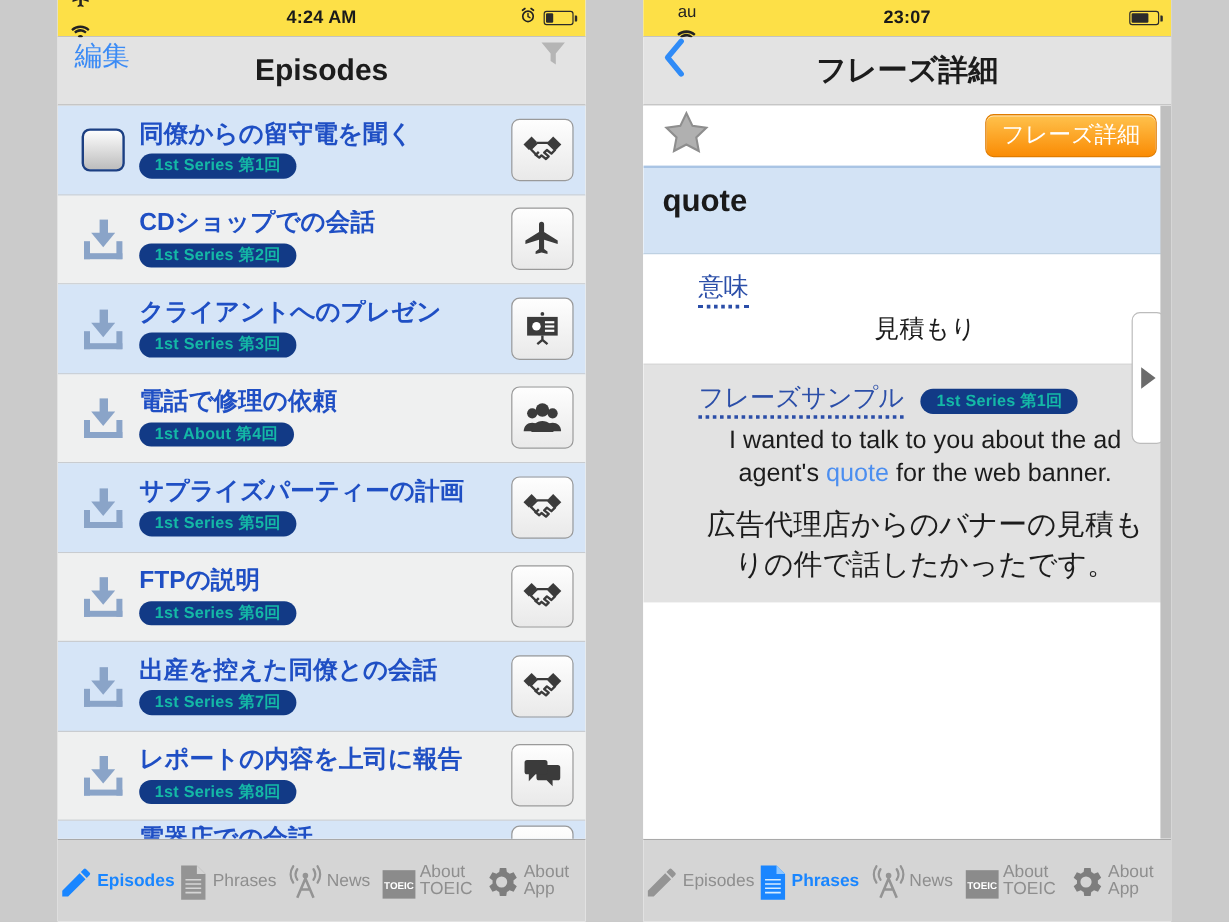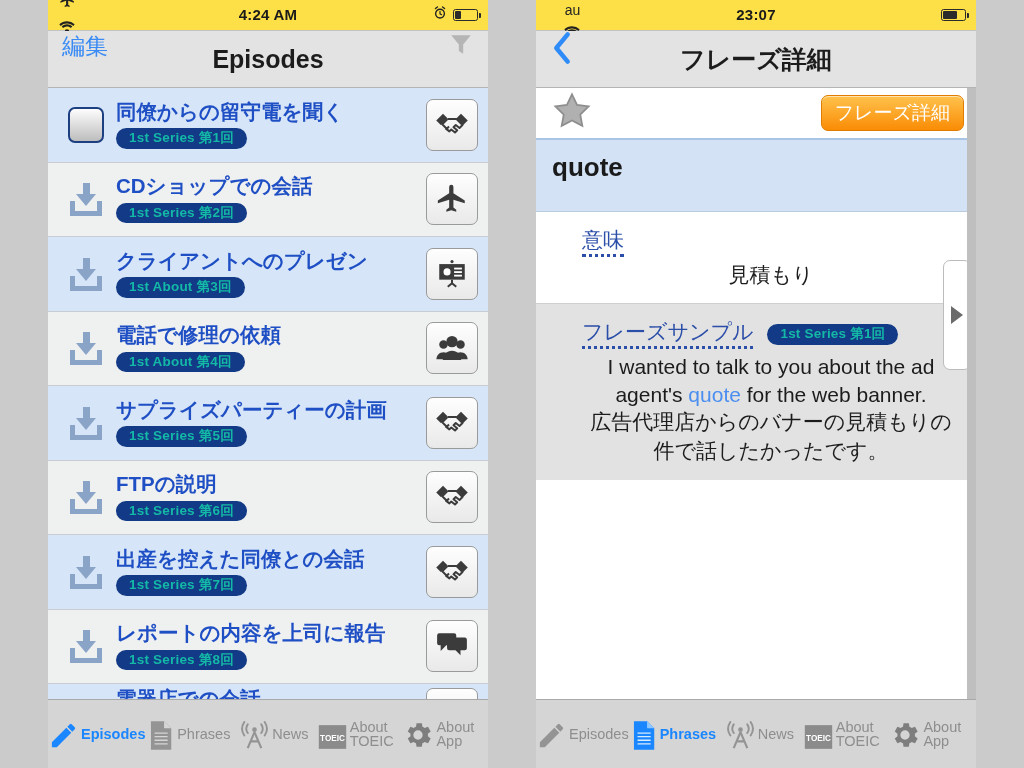--- a/index.html
+++ b/index.html
@@ -85,21 +85,21 @@
   .word-panel{background:#d3e3f5;padding:14px 16px 0;height:72px;box-sizing:border-box;
               border-bottom:1px solid #b9ccde;}
   .word{font-size:26px;font-weight:bold;color:#1a1a1a;line-height:1;}
   .sec{padding:16px 16px 14px 46px;box-sizing:border-box;text-align:center;}
   .sec.white{background:#fff;border-bottom:1px solid #cfcfcf;}
   .sec.grey{background:#e2e2e2;}
   .sec-head{display:flex;align-items:center;gap:14px;margin-bottom:4px;}
   .sec-title{font-size:21px;color:#2b4ea8;border-bottom:3px dotted #2b4ea8;padding-bottom:2px;line-height:1.15;}
   .sec-body{font-size:21px;color:#1c1c1c;line-height:1.32;}
   .sec-body .hl{color:#4b8ef0;}
-  .jp-body{font-size:21px;color:#1c1c1c;line-height:1.36;}
+  .jp-body{font-size:24px;color:#1c1c1c;line-height:1.36;margin-top:14px;}
   .scroll-tab{position:absolute;right:5px;top:172px;width:26px;height:108px;background:#fff;
               border:1px solid #bcbcbc;border-radius:7px;display:flex;align-items:center;justify-content:center;cursor:pointer;}
   .scroll-tab .tri{width:0;height:0;border-top:9px solid transparent;border-bottom:9px solid transparent;
                    border-left:12px solid #6b6b6b;}
   .right-edge{position:absolute;right:0;top:0;bottom:0;width:9px;background:#bfbfbf;}
 </style>
 </head>
 <body>
 
 <div class="stage">
@@ -188,21 +188,21 @@
       <div class="row alt">
         <div class="row-lead">
           <span class="dl-icon">
               <i class="shaft"></i>
               <i class="head"></i>
               <i class="tray"></i>
             </span>
         </div>
         <div class="row-body">
           <div class="row-title">クライアントへのプレゼン</div>
-          <span class="badge">1st About 第3回</span>
+          <span class="badge">1st Series 第3回</span>
         </div>
         <div class="cat-icon">
           <svg width="34" height="34" viewBox="0 0 48 48">
               <rect x="6" y="10" width="36" height="22" fill="#3b3b3b"></rect>
               <circle cx="24" cy="6.5" r="2.2" fill="#3b3b3b"></circle>
               <circle cx="17" cy="21" r="5" fill="#fff"></circle>
               <g fill="#fff">
                 <rect x="27" y="15" width="11" height="2.6"></rect>
                 <rect x="27" y="20" width="11" height="2.6"></rect>
                 <rect x="27" y="25" width="11" height="2.6"></rect>

